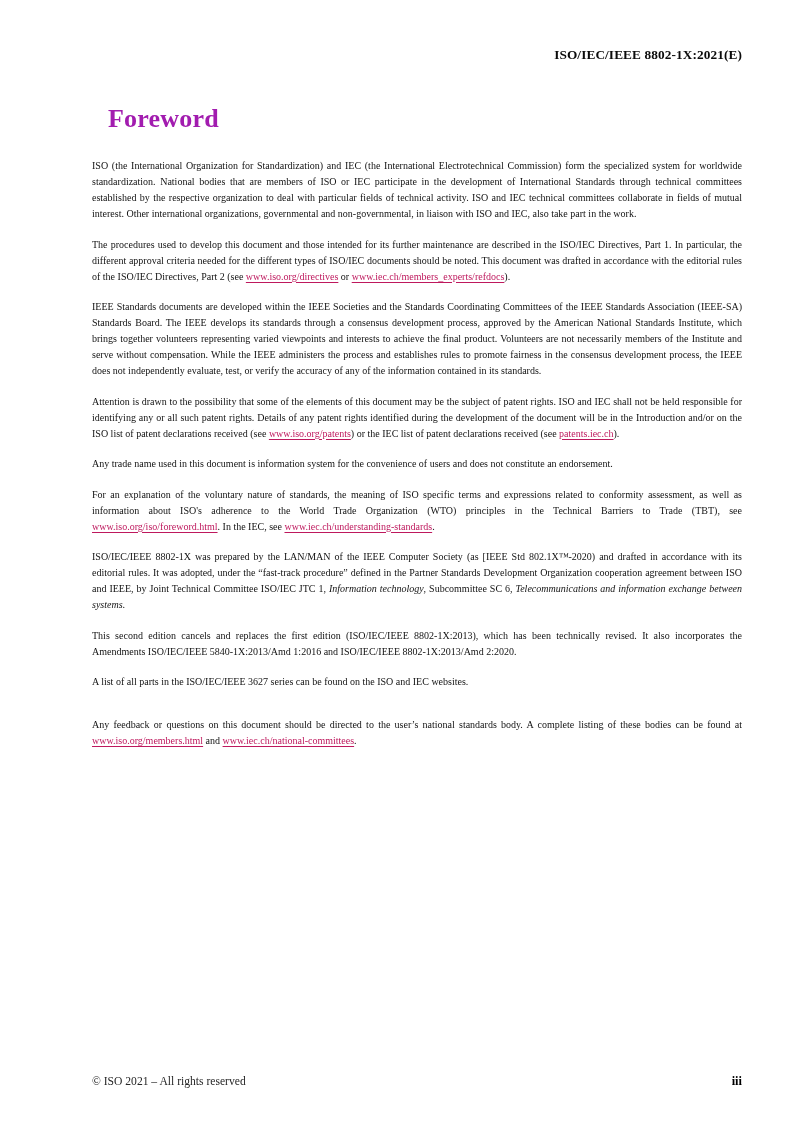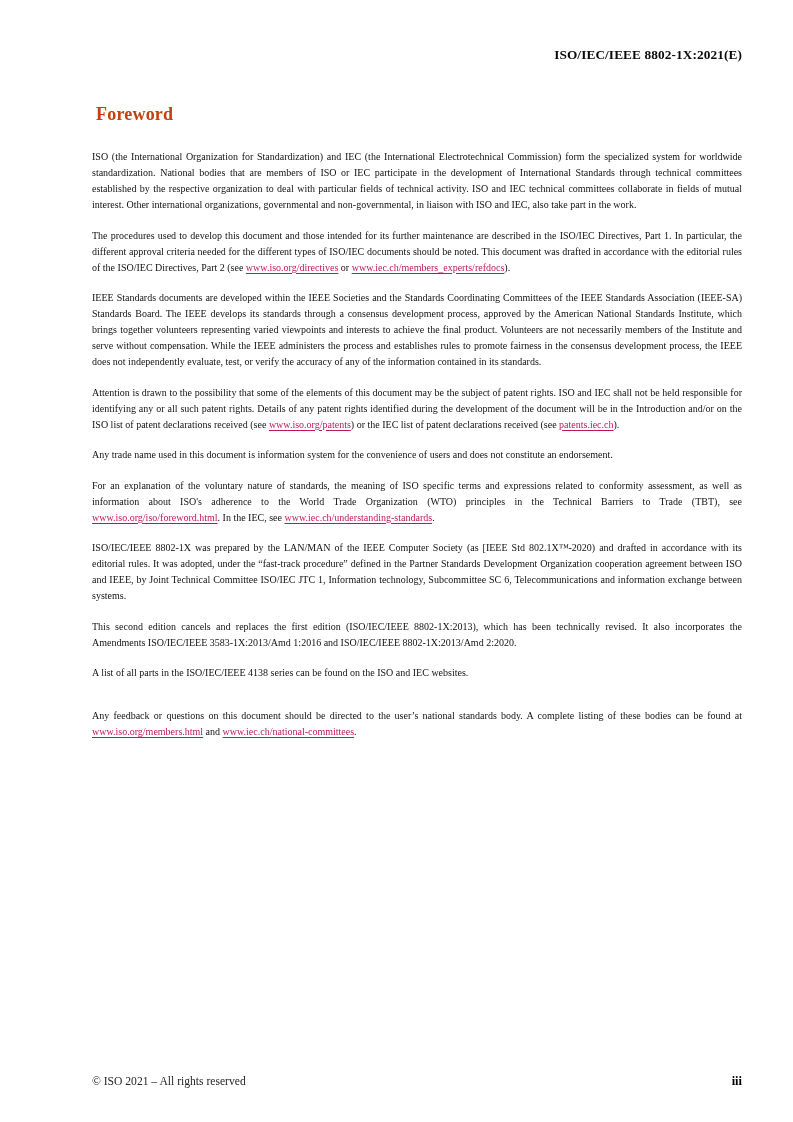--- a/index.html
+++ b/index.html
@@ -27,45 +27,46 @@
     color: #0b0b0b;
     white-space: nowrap;
   }
   .content {
     position: absolute;
     left: 92px;
     top: 104px;
     width: 650px;
   }
   h1.doc-title {
-    font-size: 18px;
+    font-size: 26px;
     font-weight: bold;
-    margin: 0 0 24px 4px;
+    margin: 0 0 24px 16px;
     letter-spacing: 0.2px;
-    color: #c2410c;
+    color: #a21caf;
   }
   p.para {
     font-size: 10px;
     line-height: 16px;
     margin: 0 0 14.5px 0;
     text-align: justify;
     text-justify: inter-word;
     color: #121212;
     hyphens: none;
   }
   p.para:last-of-type {
     margin-bottom: 0;
     margin-top: 27px;
   }
   .lnk {
     color: #be185d;
     text-decoration: underline;
     text-underline-offset: 1.5px;
   }
   .ital {
+    font-style: italic;
   }
   .footer {
     position: absolute;
     left: 92px;
     right: 51px;
     bottom: 33px;
     display: flex;
     align-items: baseline;
     justify-content: space-between;
     font-size: 11.6px;
@@ -99,23 +100,23 @@
     <p class="para">IEEE Standards documents are developed within the IEEE Societies and the Standards Coordinating Committees of the IEEE Standards Association (IEEE-SA) Standards Board. The IEEE develops its standards through a consensus development process, approved by the American National Standards Institute, which brings together volunteers representing varied viewpoints and interests to achieve the final product. Volunteers are not necessarily members of the Institute and serve without compensation. While the IEEE administers the process and establishes rules to promote fairness in the consensus development process, the IEEE does not independently evaluate, test, or verify the accuracy of any of the information contained in its standards.</p>
 
     <p class="para"><span>Attention is drawn to the possibility that some of the elements of this document may be the subject of patent rights. ISO and IEC shall not be held responsible for identifying any or all such patent rights. Details of any patent rights identified during the development of the document will be in the Introduction and/or on the ISO list of patent declarations received (see </span><a class="lnk" href="#">www.iso.org/patents</a><span>) or the IEC list of patent declarations received (see </span><a class="lnk" href="#">patents.iec.ch</a><span>).</span></p>
 
     <p class="para">Any trade name used in this document is information system for the convenience of users and does not constitute an endorsement.</p>
 
     <p class="para"><span>For an explanation of the voluntary nature of standards, the meaning of ISO specific terms and expressions related to conformity assessment, as well as information about ISO's adherence to the World Trade Organization (WTO) principles in the Technical Barriers to Trade (TBT), see </span><a class="lnk" href="#">www.iso.org/iso/foreword.html</a><span>. In the IEC, see </span><a class="lnk" href="#">www.iec.ch/understanding-standards</a><span>.</span></p>
 
     <p class="para"><span>ISO/IEC/IEEE 8802-1X was prepared by the LAN/MAN of the IEEE Computer Society (as [IEEE Std 802.1X™-2020) and drafted in accordance with its editorial rules. It was adopted, under the “fast-track procedure” defined in the Partner Standards Development Organization cooperation agreement between ISO and IEEE, by Joint Technical Committee ISO/IEC JTC 1, </span><span class="ital">Information technology</span><span>, Subcommittee SC 6, </span><span class="ital">Telecommunications and information exchange between systems</span><span>.</span></p>
 
-    <p class="para">This second edition cancels and replaces the first edition (ISO/IEC/IEEE 8802-1X:2013), which has been technically revised. It also incorporates the Amendments ISO/IEC/IEEE 3583-1X:2013/Amd 1:2016 and ISO/IEC/IEEE 8802-1X:2013/Amd 2:2020.</p>
+    <p class="para">This second edition cancels and replaces the first edition (ISO/IEC/IEEE 8802-1X:2013), which has been technically revised. It also incorporates the Amendments ISO/IEC/IEEE 5840-1X:2013/Amd 1:2016 and ISO/IEC/IEEE 8802-1X:2013/Amd 2:2020.</p>
 
-    <p class="para">A list of all parts in the ISO/IEC/IEEE 4138 series can be found on the ISO and IEC websites.</p>
+    <p class="para">A list of all parts in the ISO/IEC/IEEE 3627 series can be found on the ISO and IEC websites.</p>
 
     <p class="para"><span>Any feedback or questions on this document should be directed to the user’s national standards body. A complete listing of these bodies can be found at </span><a class="lnk" href="#">www.iso.org/members.html</a><span> and </span><a class="lnk" href="#">www.iec.ch/national-committees</a><span>.</span></p>
 
   </div>
 
   <div class="footer">
     <span class="copy">© ISO 2021 – All rights reserved</span>
     <span class="pageno">iii</span>
   </div>
 

